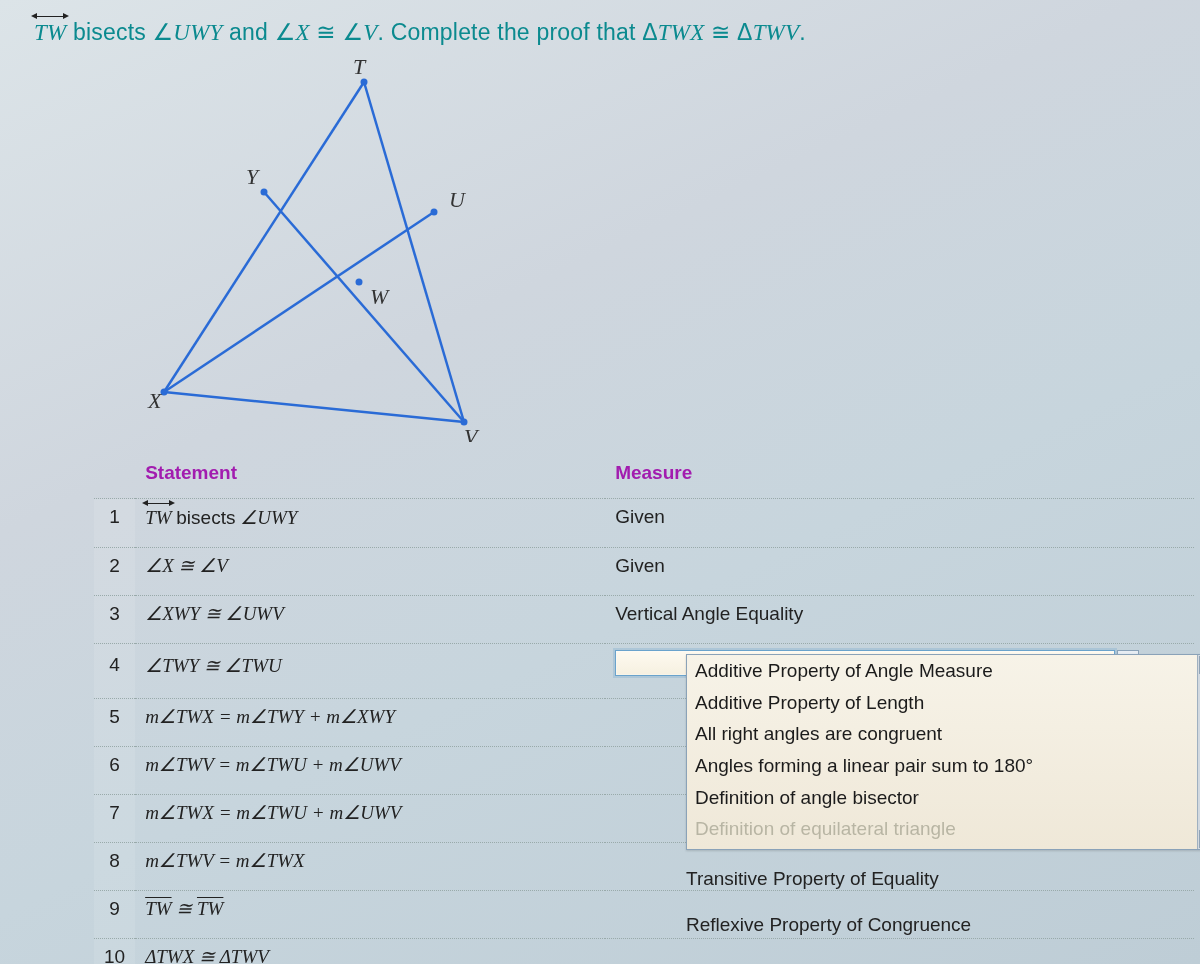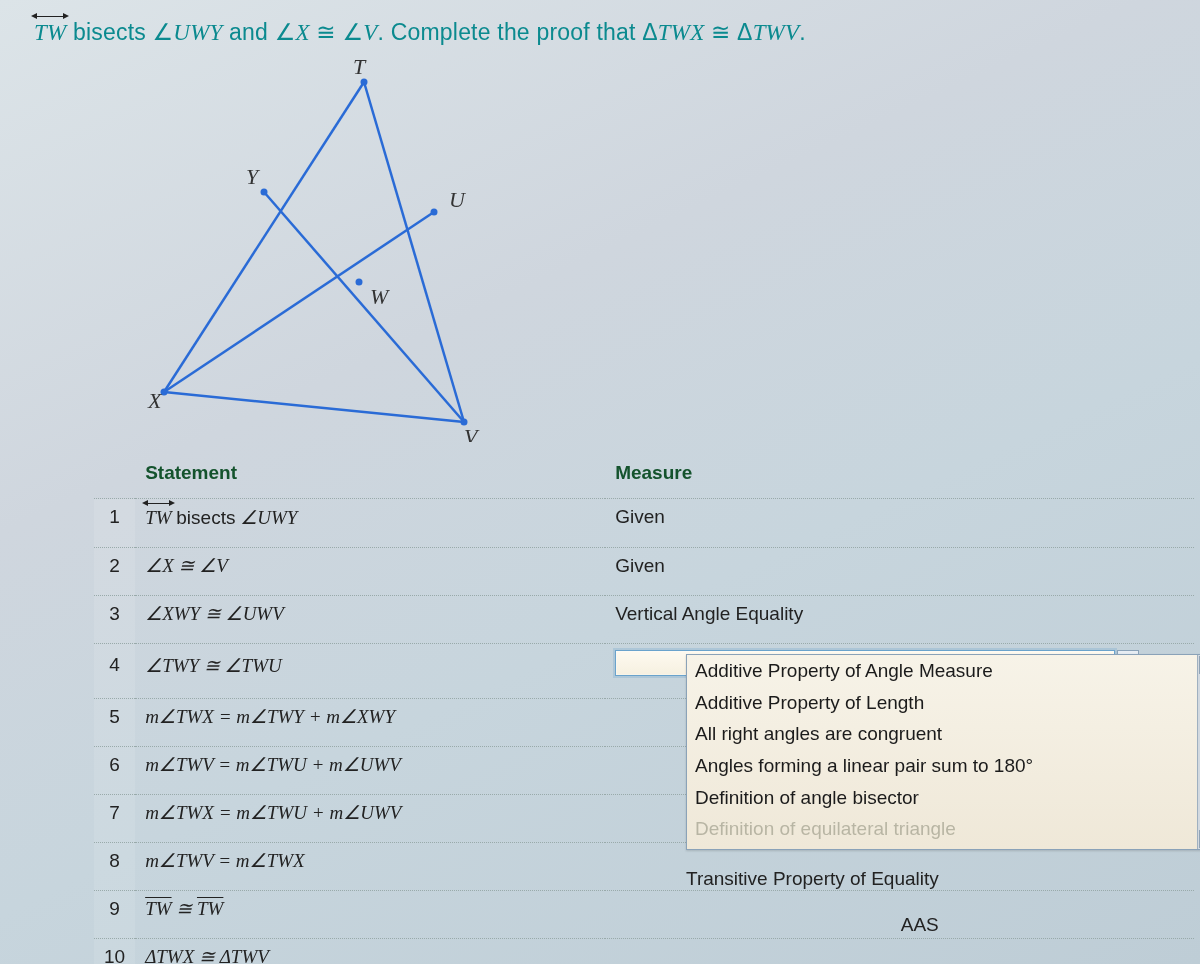--- a/index.html
+++ b/index.html
@@ -40,21 +40,21 @@
   table.proof {
     border-collapse: collapse;
     width: 100%;
     background: transparent;
   }
   table.proof th {
     text-align: left;
     font-weight: 700;
     font-size: 19px;
     padding: 8px 10px 14px 10px;
-    color: #14532d;
+    color: #a21caf;
   }
   table.proof td {
     padding: 6px 10px 18px 10px;
     font-size: 19px;
     color: #222;
     vertical-align: middle;
   }
   table.proof td.num {
     width: 40px;
     text-align: center;
@@ -137,21 +137,21 @@
   .dd-list .sb-btn.dn::after{content:"";width:0;height:0;border-left:4px solid transparent;border-right:4px solid transparent;border-top:6px solid #333;}
   .dd-list .sb-track{flex:1;width:18px;position:relative;}
   .dd-list .sb-thumb{position:absolute;left:1px;top:0;width:16px;height:90px;background:linear-gradient(#e6edf4,#bac6d3);border:1px solid #91a3b5;}
 
   
   .static-reasons {
     position:absolute;
     left: 592px; top: 408px;
     font-size:19px; color:#222;
   }
-  .static-reasons div { padding: 6px 0 18px 0; text-align: right; }
+  .static-reasons div { padding: 6px 0 18px 0; }
 </style>
 </head>
 <body>
 
 <div class="page">
   <div class="prompt">
     <span class="ital"><span class="arrowboth"><span class="al"></span><span>TW</span><span class="ar"></span></span></span><span> bisects ∠</span><span class="ital">UWY</span><span> and ∠</span><span class="ital">X</span><span> ≅ ∠</span><span class="ital">V</span><span>. Complete the proof that Δ</span><span class="ital">TWX</span><span> ≅ Δ</span><span class="ital">TWV</span><span>.</span>
   </div>
 
   <div class="diagram-wrap">
@@ -258,16 +258,17 @@
         <div class="sb-btn up"></div>
         <div class="sb-track">
             <div class="sb-thumb"></div>
           </div>
         <div class="sb-btn dn"></div>
       </div>
     </div>
 
     <div class="static-reasons">
       <div>Transitive Property of Equality</div>
+      <div>Reflexive Property of Congruence</div>
       <div>AAS</div>
     </div>
   </div>
 </div>
 
 </body></html>

